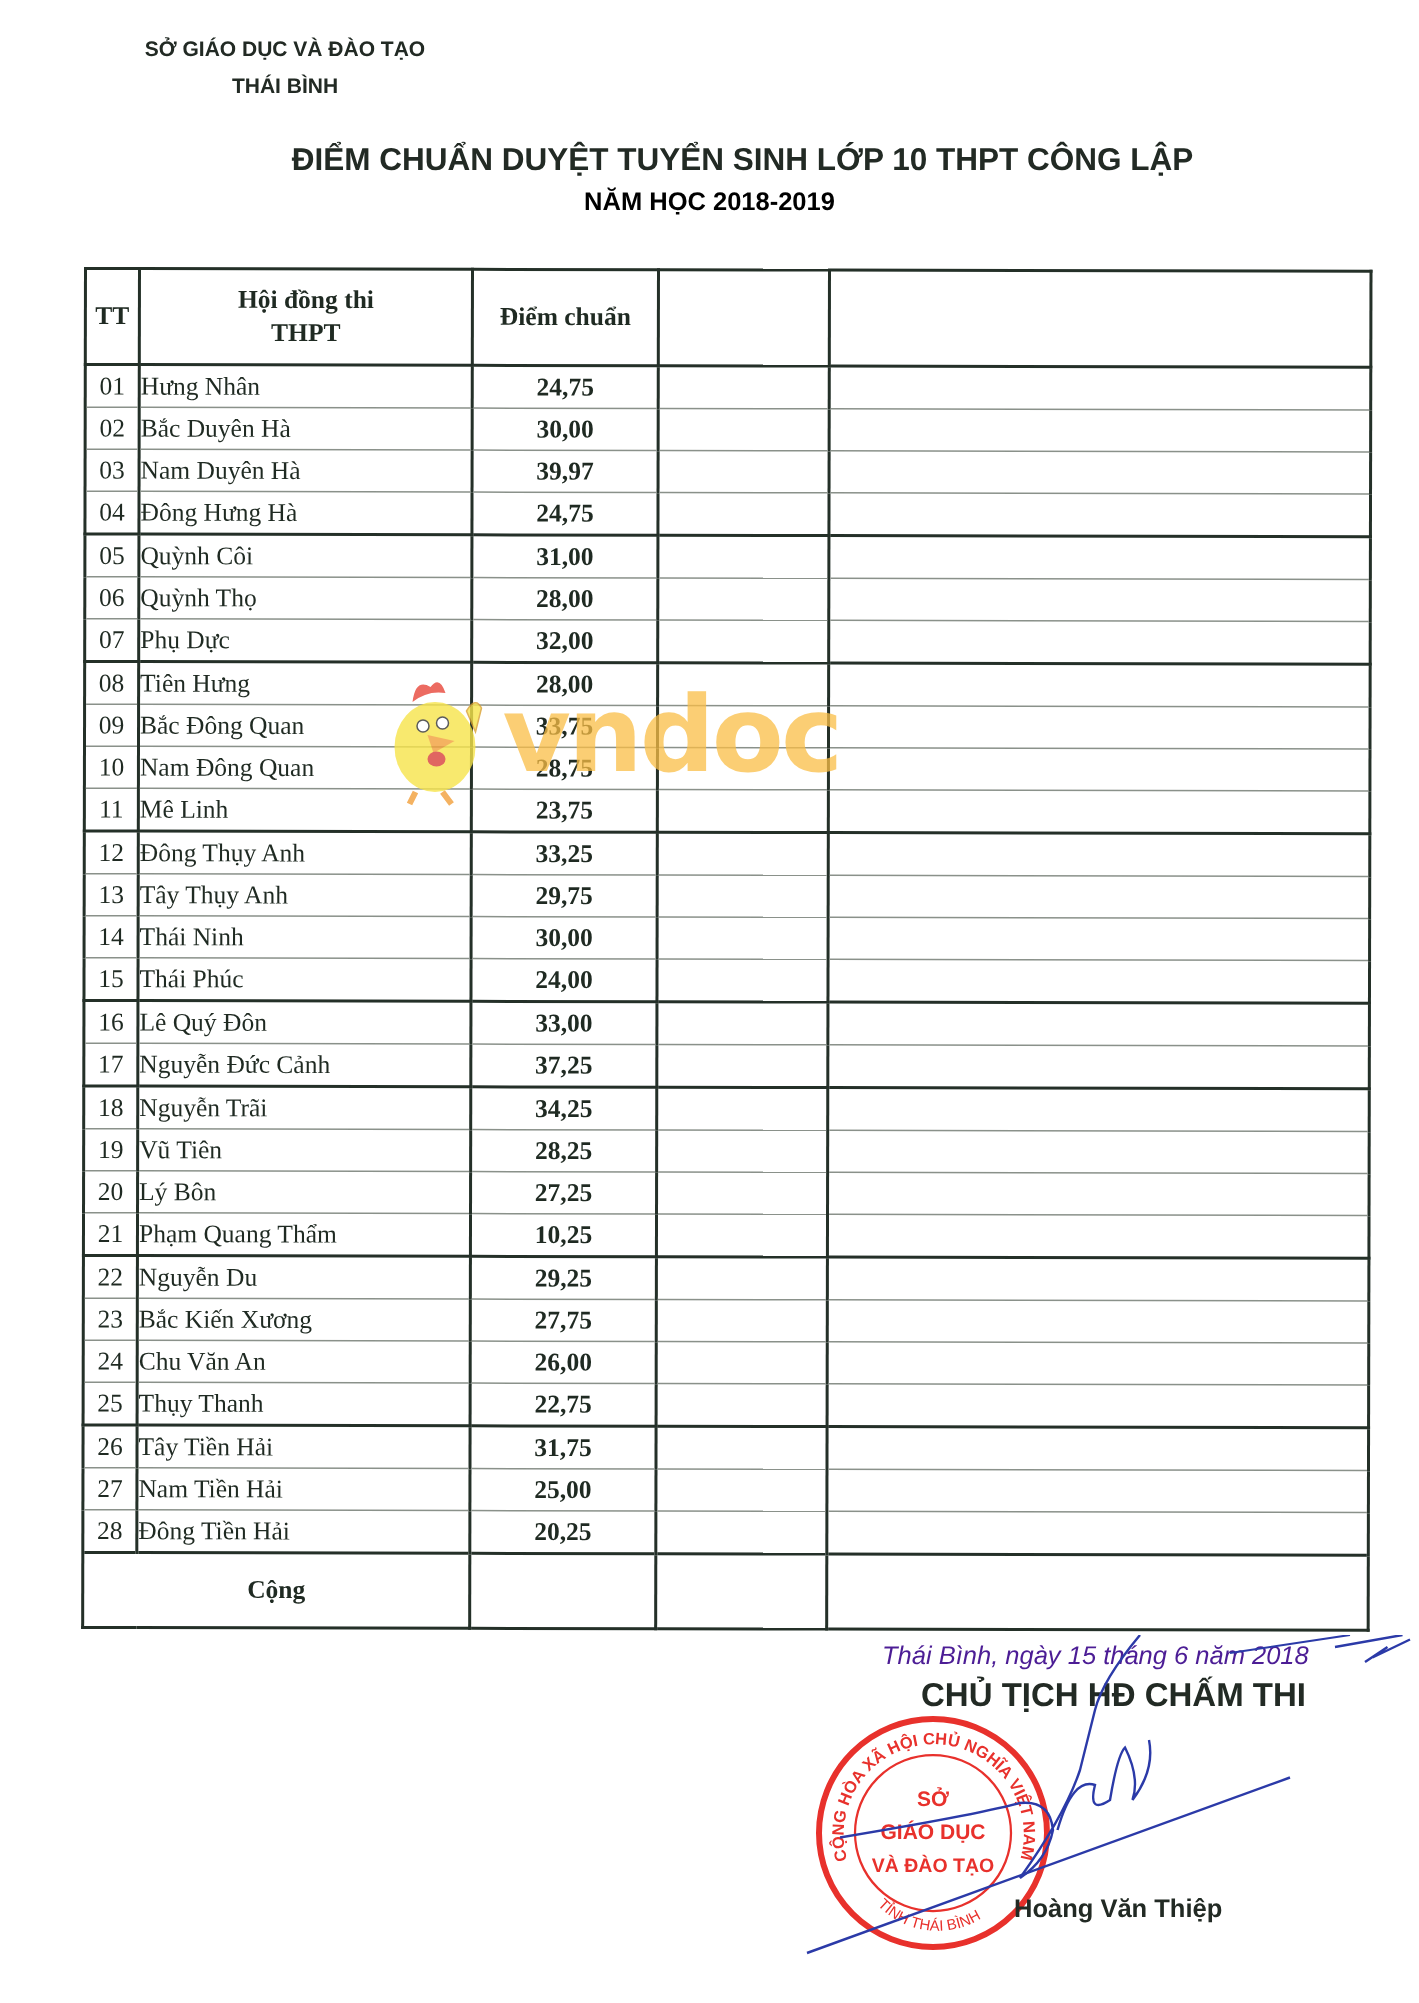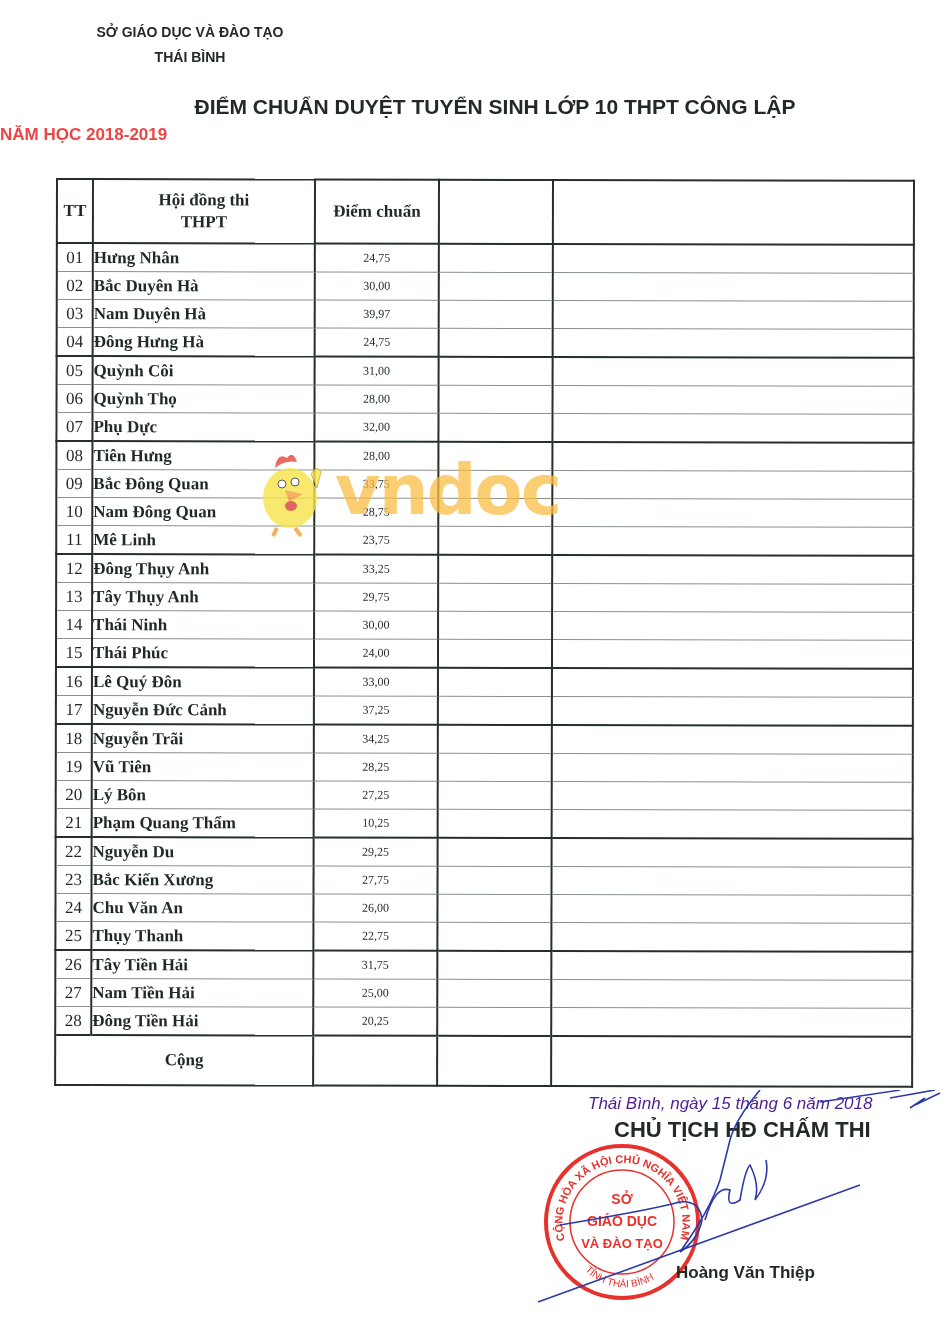--- a/index.html
+++ b/index.html
@@ -5,39 +5,39 @@
     html, body { margin: 0; padding: 0; }
     body {
       width: 946px; height: 1335px; background: #ffffff; position: relative;
       overflow: hidden; color: #1b1f1b;
       font-family: "Liberation Sans", sans-serif;
     }
     .org { position: absolute; left: 56px; top: 20px; width: 268px; text-align: center;
       font-family: "Liberation Sans", sans-serif; font-weight: bold; font-size: 14px; line-height: 25px; color: #222a24; }
     .title { position: absolute; left: 0; top: 94px; width: 990px; text-align: center;
       font-weight: bold; font-size: 21px; color: #222a24; line-height: 26px; }
-    .subtitle { position: absolute; left: 0; top: 124px; width: 946px; 
-      font-weight: bold; font-size: 17px; color: #ef4444; line-height: 22px; }
+    .subtitle { position: absolute; left: 0; top: 124px; width: 946px; text-align: center;
+      font-weight: bold; font-size: 17px; color: #000000; line-height: 22px; }
     table.scores {
       position: absolute; left: 56px; top: 178px; width: 857px;
       border-collapse: collapse; table-layout: fixed;
       font-family: "Liberation Serif", serif; color: #1f2a22;
       transform: rotate(0.12deg); transform-origin: top left;
     }
     table.scores th, table.scores td {
       border-left: 2px solid #243028; border-right: 2px solid #243028;
       border-top: 1px solid #8a918a; border-bottom: 1px solid #8a918a;
       padding: 0; height: 27px;
     }
     table.scores th { height: 62px; font-weight: bold; font-size: 17px; line-height: 22px;
       border-top: 2px solid #243028; border-bottom: 2px solid #243028; }
     table.scores tr.grp-end td { border-bottom: 2px solid #243028; margin-left: 16px; }
     td.tt { text-align: center; font-size: 17px; }
-    td.name { font-weight: bold; font-size: 17px; padding-left: 3px; text-align: left; }
-    td.score { font-weight: normal; font-size: 12px; text-align: center; }
+    td.name { font-weight: normal; font-size: 17px; padding-left: 3px; text-align: left; }
+    td.score { font-weight: bold; font-size: 17px; text-align: center; }
     tr.total td { height: 48px; border-bottom: 2px solid #243028; border-top: 2px solid #243028; }
     tr.total td.total-label { text-align: center; font-weight: bold; font-size: 17px; }
     .watermark { position: absolute; left: 255px; top: 448px; width: 300px; height: 90px; pointer-events: none; }
     .watermark .wm-text { position: absolute; left: 80px; top: 2px; font-family: "DejaVu Sans", sans-serif;
       font-weight: bold; font-size: 70px; letter-spacing: -2px; color: rgba(250,190,70,0.75); line-height: 80px; }
     .sign-date { position: absolute; left: 588px; top: 1094px; font-style: italic; font-size: 17px; color: #4c1d95; }
     .sign-role { position: absolute; left: 614px; top: 1117px; font-weight: bold; font-size: 22px; color: #222a24; }
     .sign-name { position: absolute; left: 676px; top: 1263px; font-weight: bold; font-size: 17px; color: #222a24; }
     .stamp { position: absolute; left: 540px; top: 1140px; width: 165px; height: 165px; }
     .signature { position: absolute; left: 530px; top: 1090px; width: 420px; height: 230px; pointer-events: none; }

